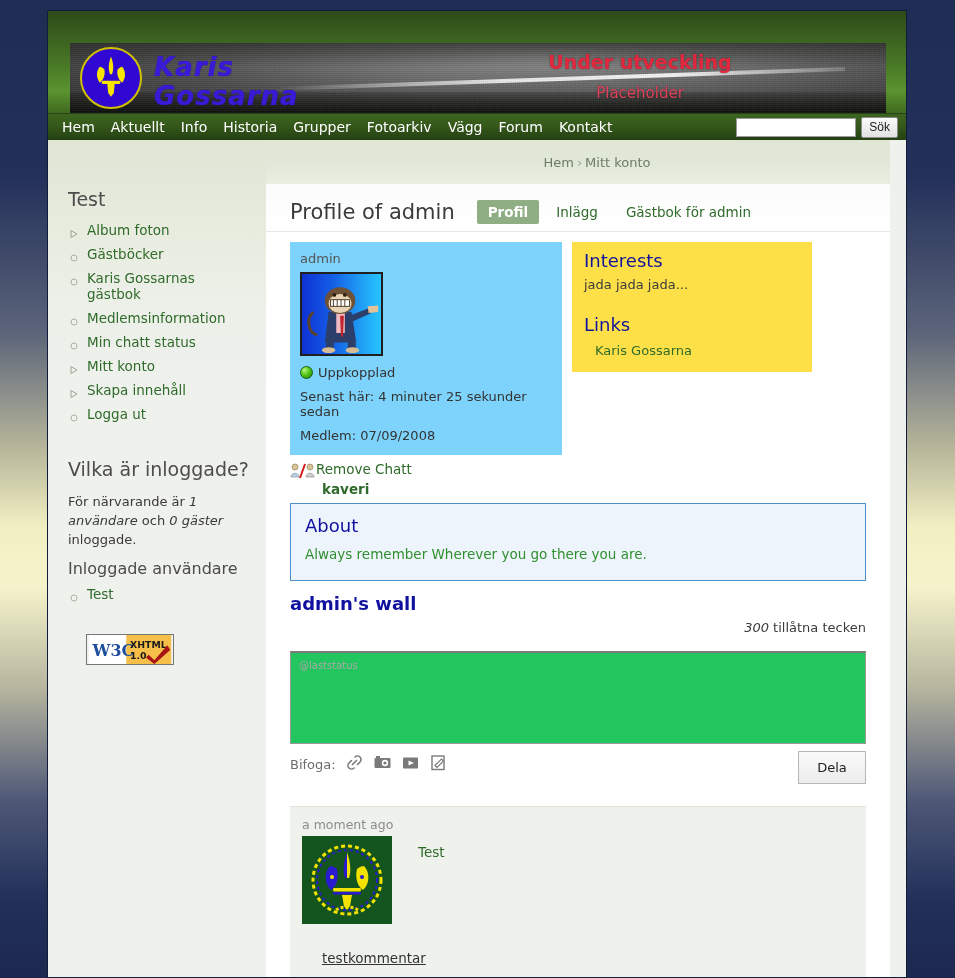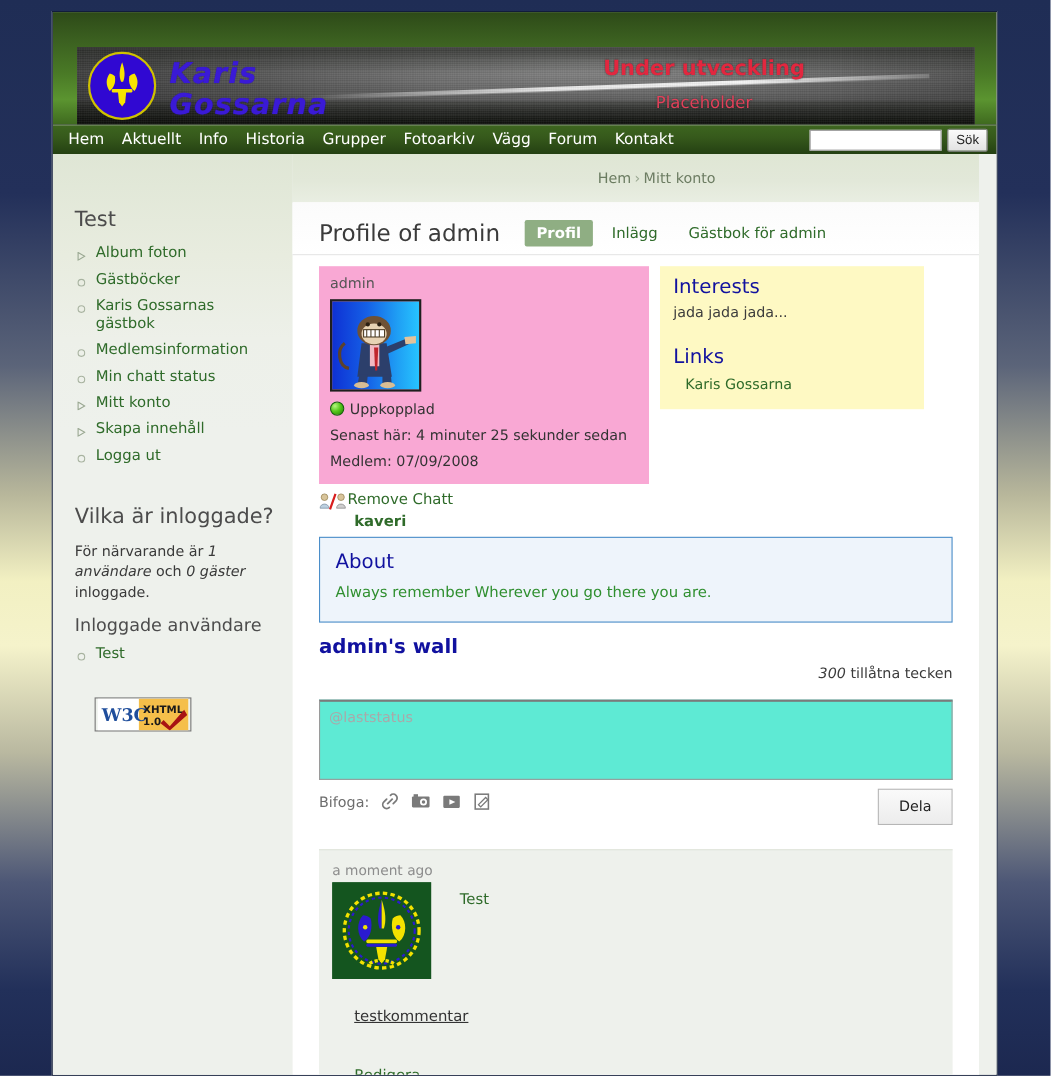--- a/index.html
+++ b/index.html
@@ -143,38 +143,38 @@
   .tabs { display:flex; align-items:center; margin-left:22px; gap:6px; }
   .tab {
     padding:4px 11px; font-size:13.5px; color:#2f6b2a; text-decoration:none; border-radius:2px;
   }
   .tab.active {
     background:#8fae83; color:#ffffff; font-weight:bold;
   }
 
   .profile-row { display:flex; padding:10px 24px 0 24px; gap:10px; }
   .pbox {
-    width:300px; background:#f9a8d4; padding:9px 10px 12px 10px;
+    width:272px; background:#7dd3fc; padding:9px 10px 12px 10px;
     font-size:13px; color:#333;
   }
   .pbox .uname { color:#555; font-size:13px; margin-bottom:6px; }
   .avatar {
     width:83px; height:84px; border:2px solid #1f1f1f;
     background:linear-gradient(to right,#0e31d4 0%, #1560e6 40%, #1f9ef4 75%, #27c4ff 100%);
     position:relative; overflow:hidden;
   }
   .pline { margin-top:9px; font-size:13px; color:#333; }
   .status-ball {
     display:inline-block; width:13px; height:13px; border-radius:50%;
     background:radial-gradient(circle at 32% 28%, #b6f77f 0%, #57c81c 45%, #1d7a00 100%);
     border:1px solid #14610a; vertical-align:-2px; margin-right:5px;
   }
 
   .interests {
-    width:240px; background:#fef9c3; padding:8px 12px 14px 12px; align-self:flex-start;
+    width:240px; background:#fde047; padding:8px 12px 14px 12px; align-self:flex-start;
   }
   .interests h3 {
     margin:0 0 6px 0; font-size:18px; font-weight:normal; color:#11119f;
     font-family:"DejaVu Sans","Liberation Sans",sans-serif;
   }
   .interests h3.second { margin-top:22px; }
   .interests p { margin:0; font-size:13px; color:#3c3c3c; }
   .interests .linkitem { margin-top:8px; padding-left:11px; }
   .interests .linkitem a { color:#2f6b2a; text-decoration:none; font-size:13px; }
 
@@ -194,24 +194,24 @@
   .about p { margin:0; font-size:13.5px; color:#2f8f2f; }
 
   .wall-title {
     margin:12px 24px 0 24px; font-size:18px; font-weight:bold; color:#11119f;
   }
   .allowed { margin:6px 24px 16px 24px; text-align:right; font-size:13px; color:#3c3c3c; }
   .allowed i { font-style:italic; }
 
   .composer { margin:4px 24px 0 24px; }
   .composer textarea {
-    width:100%; height:73px; resize:none;
+    width:100%; height:93px; resize:none;
     border:1px solid #9a9a9a; border-top:2px solid #7b7b7b;
-    font-family:"DejaVu Sans","Liberation Sans",sans-serif; font-size:13px;
-    color:#333; padding:7px 8px; background:#5eead4; outline:none;
+    font-family:"DejaVu Sans","Liberation Sans",sans-serif; font-size:10px;
+    color:#333; padding:7px 8px; background:#22c55e; outline:none;
   }
   .composer textarea::placeholder { color:#a9a9a9; }
   .composer-bar { display:flex; align-items:flex-start; margin-top:4px; }
   .composer-bar .label { font-size:13px; color:#6d6d6d; padding-top:6px; margin-right:9px; }
   .attach { display:flex; gap:9px; align-items:center; padding-top:2px; }
   .attach .ic { width:19px; height:19px; cursor:pointer; }
   .composer-bar .spacer { flex:1; }
   .dela {
     width:68px; height:33px; font-size:13px; color:#222;
     background:linear-gradient(to bottom,#fafafa,#ececec);

